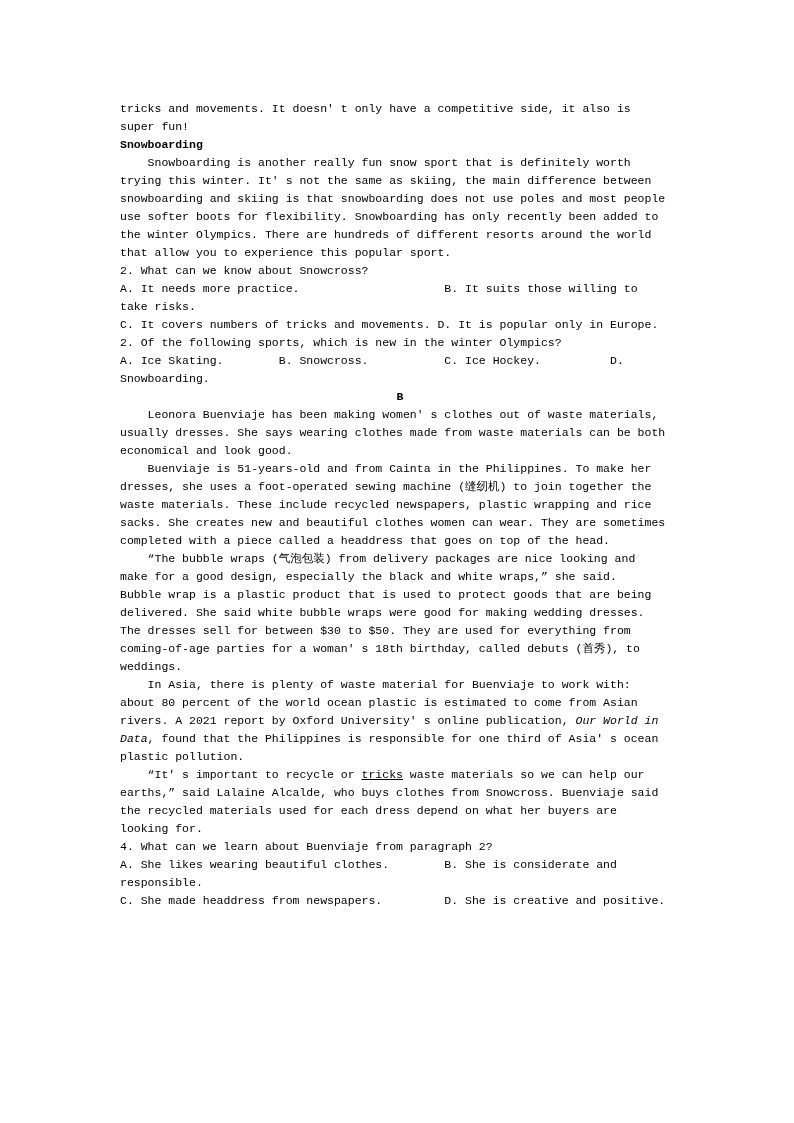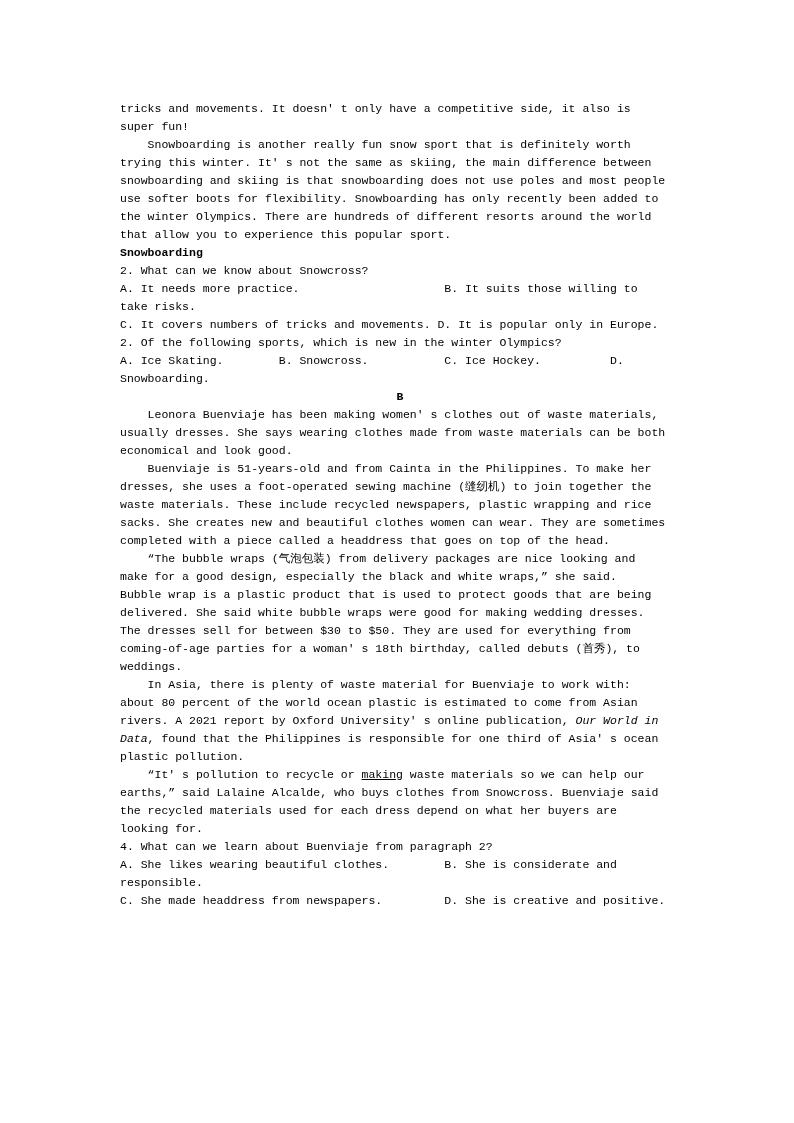--- a/index.html
+++ b/index.html
@@ -31,28 +31,28 @@
   .underline { text-decoration: underline; }
 </style>
 </head>
 <body>
 
 <div class="page">
 
   <div class="para">tricks and movements. It doesn' t only have a competitive side, it also is
 super fun!</div>
 
+  <div class="para bold">Snowboarding</div>
+
   <div class="para">    Snowboarding is another really fun snow sport that is definitely worth
 trying this winter. It' s not the same as skiing, the main difference between
 snowboarding and skiing is that snowboarding does not use poles and most people
 use softer boots for flexibility. Snowboarding has only recently been added to
 the winter Olympics. There are hundreds of different resorts around the world
 that allow you to experience this popular sport.</div>
-
-  <div class="para bold">Snowboarding</div>
 
   <div class="para">2. What can we know about Snowcross?
 A. It needs more practice.                     B. It suits those willing to
 take risks.
 C. It covers numbers of tricks and movements. D. It is popular only in Europe.</div>
 
   <div class="para">2. Of the following sports, which is new in the winter Olympics?
 A. Ice Skating.        B. Snowcross.           C. Ice Hockey.          D.
 Snowboarding.</div>
 
@@ -77,21 +77,21 @@
 The dresses sell for between $30 to $50. They are used for everything from
 coming-of-age parties for a woman' s 18th birthday, called debuts (首秀), to
 weddings.</div>
 
   <div class="para"><span>    In Asia, there is plenty of waste material for Buenviaje to work with:
 about 80 percent of the world ocean plastic is estimated to come from Asian
 rivers. A 2021 report by Oxford University' s online publication, </span><span class="italic">Our World in
 Data</span><span>, found that the Philippines is responsible for one third of Asia' s ocean
 plastic pollution.</span></div>
 
-  <div class="para"><span>    “It' s pollution to recycle or </span><span class="underline">making</span><span> waste materials so we can help our
+  <div class="para"><span>    “It' s important to recycle or </span><span class="underline">tricks</span><span> waste materials so we can help our
 earths,” said Lalaine Alcalde, who buys clothes from Snowcross. Buenviaje said
 the recycled materials used for each dress depend on what her buyers are
 looking for.</span></div>
 
   <div class="para">4. What can we learn about Buenviaje from paragraph 2?
 A. She likes wearing beautiful clothes.        B. She is considerate and
 responsible.
 C. She made headdress from newspapers.         D. She is creative and positive.</div>
 
 </div>

